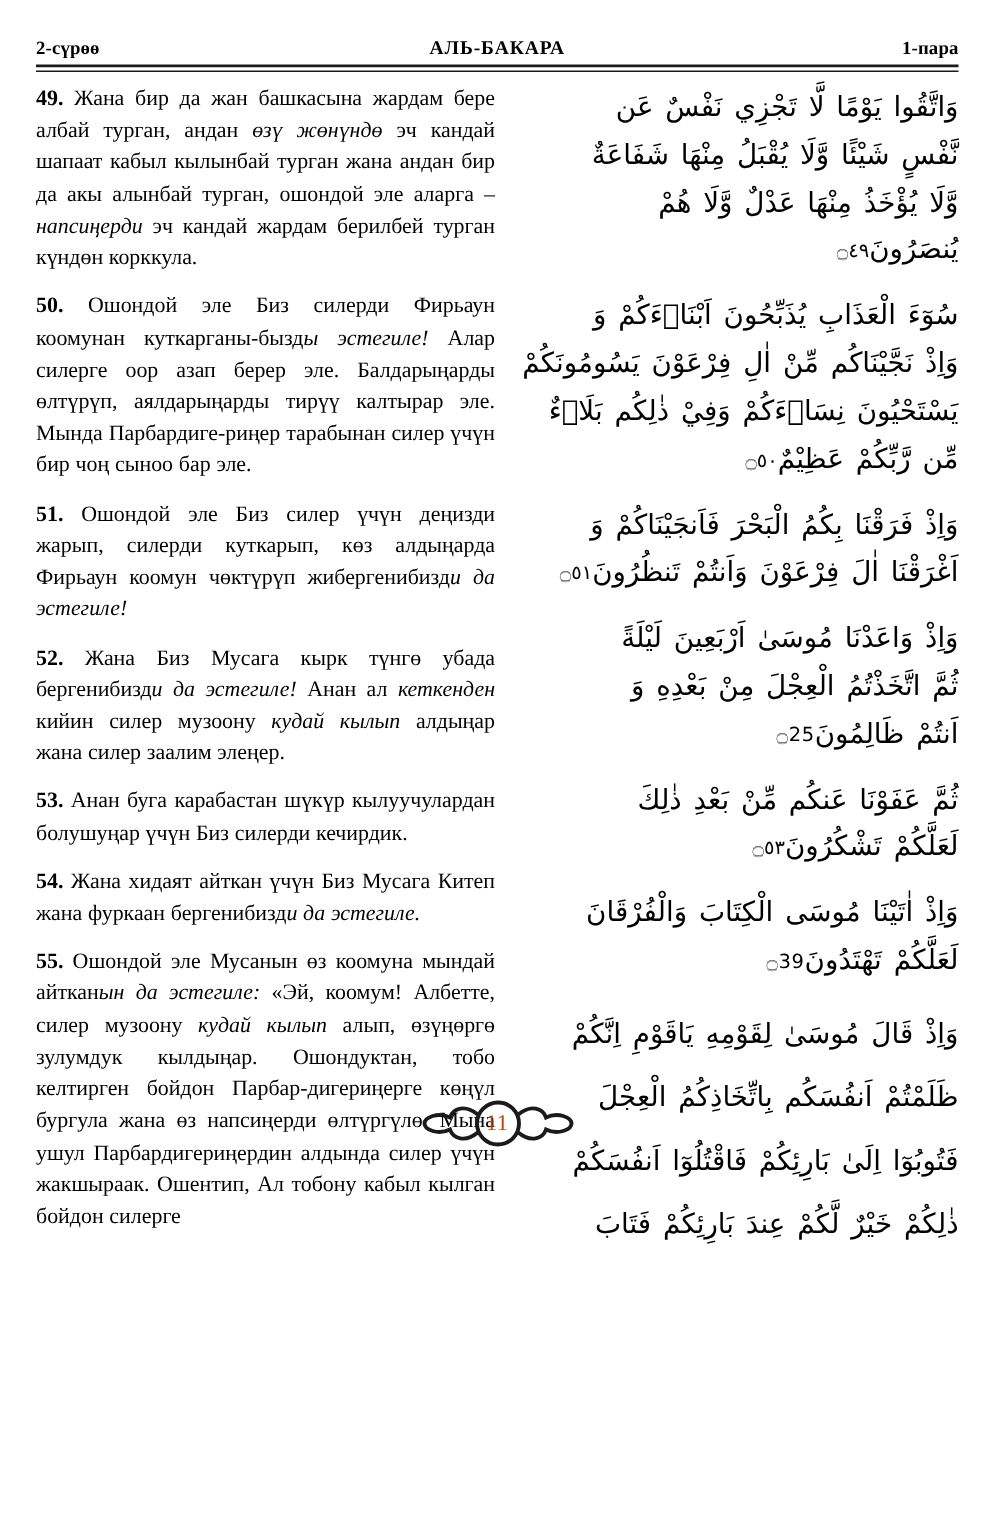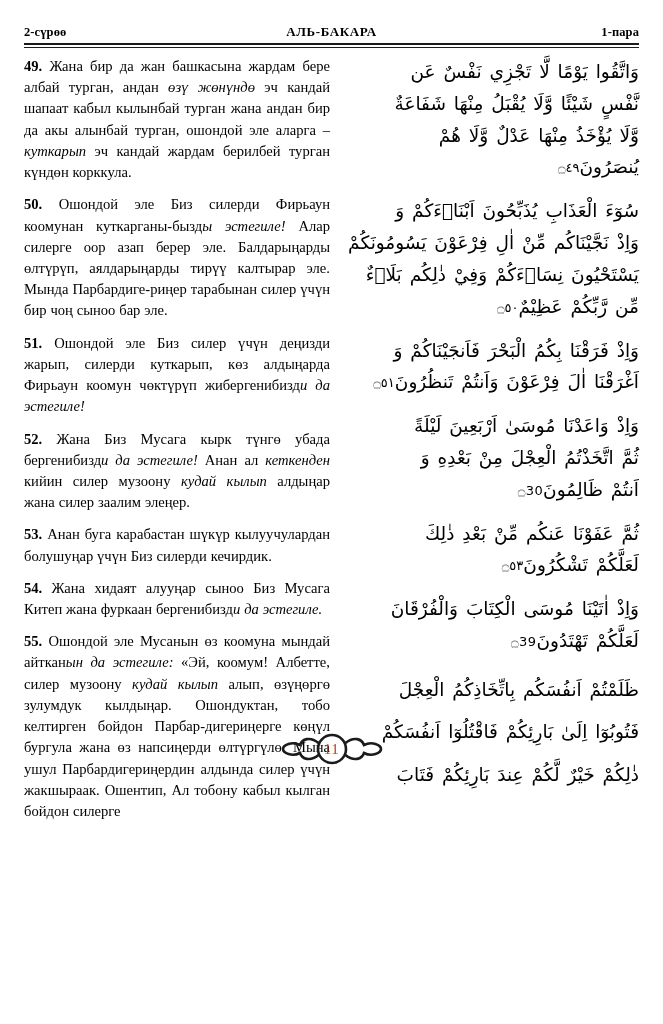--- a/index.html
+++ b/index.html
@@ -176,26 +176,26 @@
 
   <div class="rule-group">
     <div class="rule-thick"></div>
     <div class="rule-gap"></div>
     <div class="rule-thin"></div>
   </div>
 
   <div class="columns">
 
     <div class="col-translation" id="translation-column">
-        <p class="verse-para"><span class="verse-num">49.</span><span> Жана бир да жан башкасына жардам бере албай турган, андан </span><em>өзү жөнүндө</em><span> эч кандай шапаат кабыл кылынбай турган жана андан бир да акы алынбай турган, ошондой эле аларга – </span><em>куткарып</em><span> эч кандай жардам берилбей турган күндөн корккула.</span></p>
+        <p class="verse-para"><span class="verse-num">49.</span><span> Жана бир да жан башкасына жардам бере албай турган, андан </span><em>өзү жөнүндө</em><span> эч кандай шапаат кабыл кылынбай турган жана андан бир да акы алынбай турган, ошондой эле аларга – </span><em>напсиңерди</em><span> эч кандай жардам берилбей турган күндөн корккула.</span></p>
         <p class="verse-para"><span class="verse-num">50.</span><span> Ошондой эле Биз силерди Фирьаун коомунан куткарганы-бызд</span><em>ы эстегиле!</em><span> Алар силерге оор азап берер эле. Балдарыңарды өлтүрүп, аялдарыңарды тирүү калтырар эле. Мында Парбардиге-риңер тарабынан силер үчүн бир чоң сыноо бар эле.</span></p>
         <p class="verse-para"><span class="verse-num">51.</span><span> Ошондой эле Биз силер үчүн деңизди жарып, силерди куткарып, көз алдыңарда Фирьаун коомун чөктүрүп жибергенибизд</span><em>и да эстегиле!</em></p>
         <p class="verse-para"><span class="verse-num">52.</span><span> Жана Биз Мусага кырк түнгө убада бергенибизд</span><em>и да эстегиле!</em><span> Анан ал </span><em>кеткенден</em><span> кийин силер музоону </span><em>кудай кылып</em><span> алдыңар жана силер заалим элеңер.</span></p>
         <p class="verse-para"><span class="verse-num">53.</span><span> Анан буга карабастан шүкүр кылуучулардан болушуңар үчүн Биз силерди кечирдик.</span></p>
-        <p class="verse-para"><span class="verse-num">54.</span><span> Жана хидаят алууңар сыноо Биз Мусага Китеп жана фуркаан бергенибизд</span><em>и да эстегиле.</em></p>
+        <p class="verse-para"><span class="verse-num">54.</span><span> Жана хидаят айткан үчүн Биз Мусага Китеп жана фуркаан бергенибизд</span><em>и да эстегиле.</em></p>
         <p class="verse-para"><span class="verse-num">55.</span><span> Ошондой эле Мусанын өз коомуна мындай айткан</span><em>ын да эстегиле:</em><span> «Эй, коомум! Албетте, силер музоону </span><em>кудай кылып</em><span> алып, өзүңөргө зулумдук кылдыңар. Ошондуктан, тобо келтирген бойдон Парбар-дигериңерге көңүл бургула жана өз напсиңерди өлтүргүлө. Мына ушул Парбардигериңердин алдында силер үчүн жакшыраак. Ошентип, Ал тобону кабыл кылган бойдон силерге</span></p>
       </div>
 
     <div class="col-arabic" id="arabic-column">
         <div class="ayah-block">
           <div>وَاتَّقُوا يَوْمًا لَّا تَجْزِي نَفْسٌ عَن</div>
           <div>نَّفْسٍ شَيْئًا وَّلَا يُقْبَلُ مِنْهَا شَفَاعَةٌ</div>
           <div>وَّلَا يُؤْخَذُ مِنْهَا عَدْلٌ وَّلَا هُمْ</div>
           <div>يُنصَرُونَ<span class="ayah-mark"> ۝٤٩</span></div>
         </div>
@@ -205,31 +205,32 @@
           <div>يَسْتَحْيُونَ نِسَاۤءَكُمْ وَفِيْ ذٰلِكُم بَلَاۤءٌ</div>
           <div>مِّن رَّبِّكُمْ عَظِيْمٌ<span class="ayah-mark"> ۝٥٠</span></div>
         </div>
         <div class="ayah-block">
           <div>وَاِذْ فَرَقْنَا بِكُمُ الْبَحْرَ فَاَنجَيْنَاكُمْ وَ</div>
           <div>اَغْرَقْنَا اٰلَ فِرْعَوْنَ وَاَنتُمْ تَنظُرُونَ<span class="ayah-mark"> ۝٥١</span></div>
         </div>
         <div class="ayah-block">
           <div>وَاِذْ وَاعَدْنَا مُوسَىٰ اَرْبَعِينَ لَيْلَةً</div>
           <div>ثُمَّ اتَّخَذْتُمُ الْعِجْلَ مِنْ بَعْدِهِ وَ</div>
-          <div>اَنتُمْ ظَالِمُونَ<span class="ayah-mark"> ۝30</span></div>
+          <div>اَنتُمْ ظَالِمُونَ<span class="ayah-mark"> ۝25</span></div>
         </div>
         <div class="ayah-block">
           <div>ثُمَّ عَفَوْنَا عَنكُم مِّنْ بَعْدِ ذٰلِكَ</div>
           <div>لَعَلَّكُمْ تَشْكُرُونَ<span class="ayah-mark"> ۝٥٣</span></div>
         </div>
         <div class="ayah-block">
           <div>وَاِذْ اٰتَيْنَا مُوسَى الْكِتَابَ وَالْفُرْقَانَ</div>
           <div>لَعَلَّكُمْ تَهْتَدُونَ<span class="ayah-mark"> ۝39</span></div>
         </div>
         <div class="ayah-block spaced">
+          <div>وَاِذْ قَالَ مُوسَىٰ لِقَوْمِهِ يَاقَوْمِ اِنَّكُمْ</div>
           <div>ظَلَمْتُمْ اَنفُسَكُم بِاتِّخَاذِكُمُ الْعِجْلَ</div>
           <div>فَتُوبُوٓا اِلَىٰ بَارِئِكُمْ فَاقْتُلُوٓا اَنفُسَكُمْ</div>
           <div>ذٰلِكُمْ خَيْرٌ لَّكُمْ عِندَ بَارِئِكُمْ فَتَابَ</div>
         </div>
       </div>
 
   </div>
 
   <div class="folio">
     <div class="folio-ornament">

